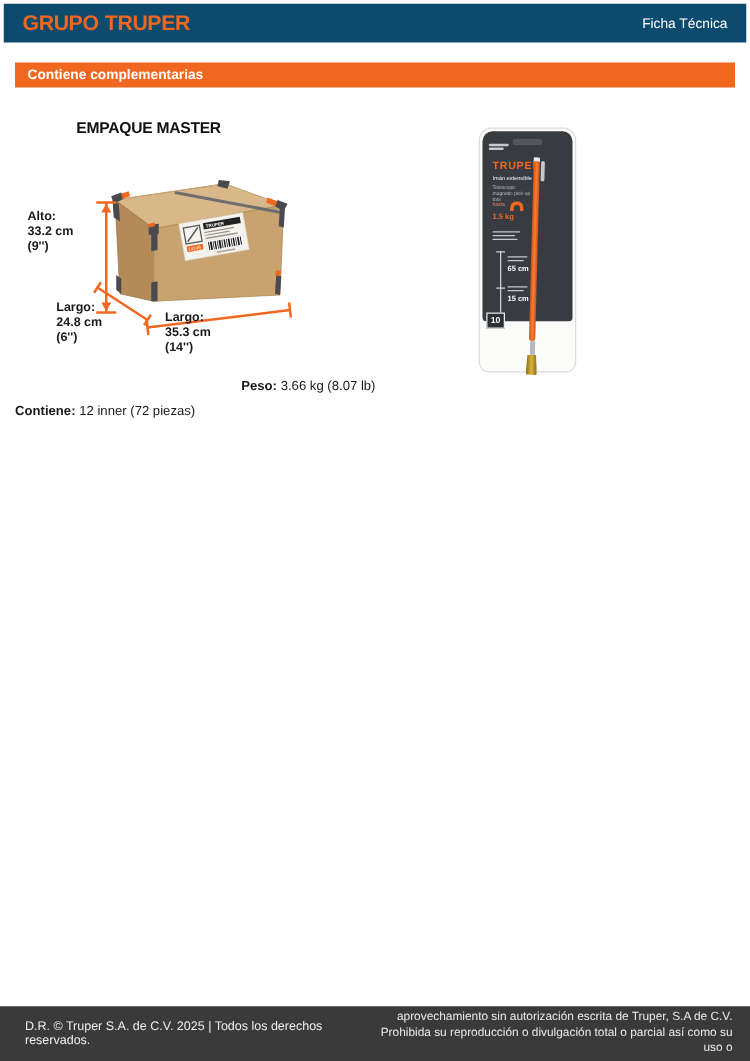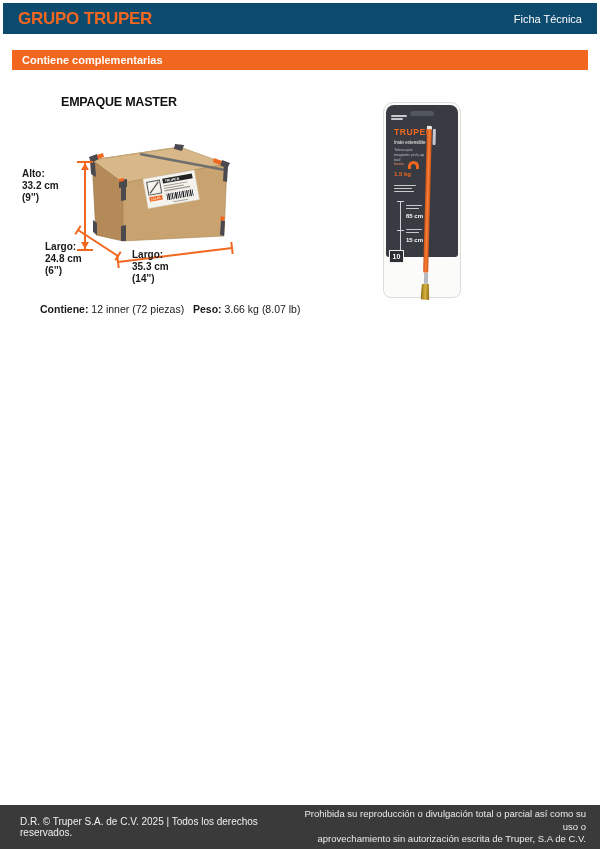--- a/index.html
+++ b/index.html
@@ -19,21 +19,21 @@
   .empaque-title{position:absolute;left:61px;top:95px;width:170px;text-align:left;
                  font-size:12.5px;font-weight:bold;letter-spacing:-0.2px;color:#111;}
 
   .dim-label{position:absolute;text-align:left;font-size:10px;font-weight:bold;color:#1a1a1a;line-height:1.18;}
   .alto-block{left:22px;top:168px;width:62px;}
   .ancho-block{left:45px;top:241px;width:76px;}
   .largo-block{left:132px;top:249px;width:96px;}
 
   .spec-row{position:absolute;top:303px;left:0;width:380px;font-size:10.5px;color:#1a1a1a;}
   .spec-item{position:absolute;white-space:nowrap;}
-  .spec-contiene{left:40px;}
+  .spec-contiene{left:12px;margin-top:20px;}
   .spec-peso{left:174px;margin-left:19px;}
   .spec-item b{font-weight:bold;}
 
   
   .pack{position:absolute;left:383px;top:102px;width:78px;height:196px;}
   .pack-card{position:absolute;inset:0;background:#fbfbfa;border:1px solid #dcdcda;
              border-radius:10px 10px 8px 8px;box-sizing:border-box;}
   .pack-dark{position:absolute;left:3px;right:3px;top:3px;height:152px;background:#383b41;
              border-radius:8px 8px 3px 3px;}
   .hang-slot{position:absolute;left:50%;top:6px;transform:translateX(-50%);width:24px;height:5px;
@@ -229,18 +229,18 @@
       <div class="rod-cap"></div>
       <div class="rod"></div>
       <div class="rod-silver"></div>
       <div class="rod-brass"></div>
     </div>
   </div>
 
   <div class="footer">
     <div class="footer-left">D.R. © Truper S.A. de C.V. 2025 | Todos los derechos reservados.</div>
     <div class="footer-right">
+      <div>aprovechamiento sin autorización escrita de Truper, S.A de C.V.</div>
       <div>Prohibida su reproducción o divulgación total o parcial así como su uso o</div>
-      <div>aprovechamiento sin autorización escrita de Truper, S.A de C.V.</div>
     </div>
   </div>
 
 </div>
 
 </body></html>

